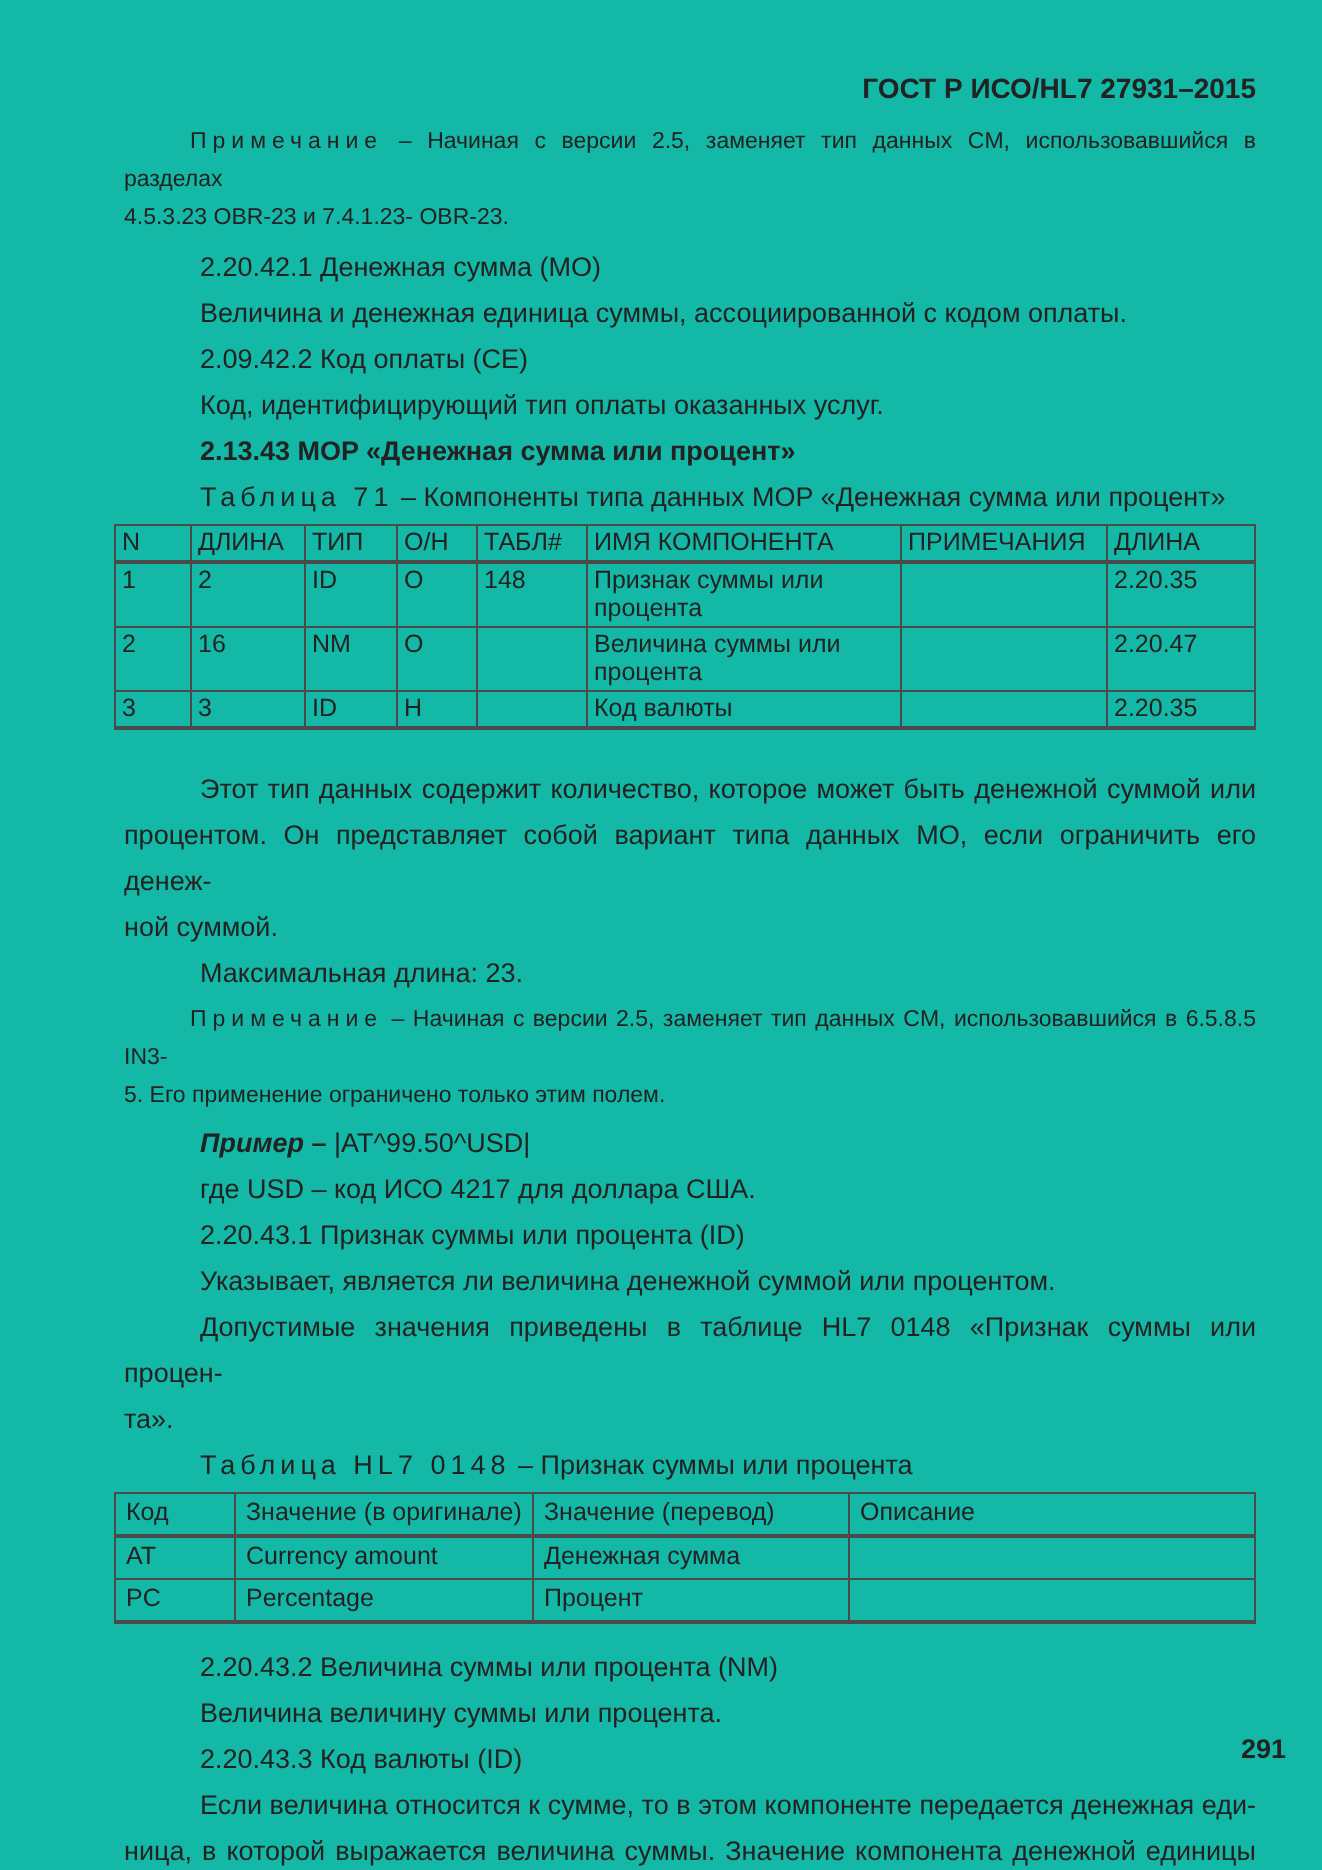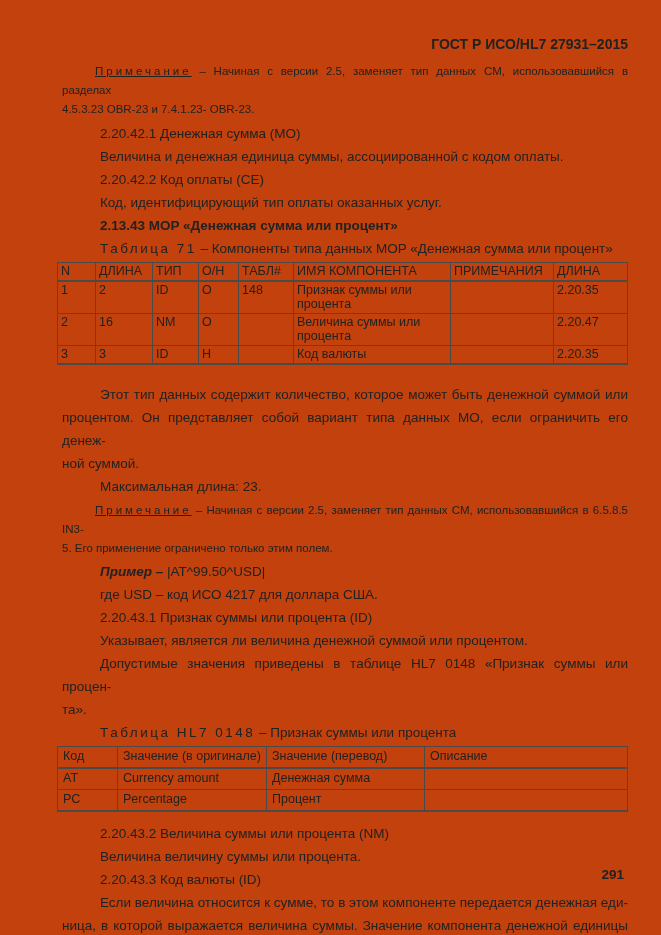--- a/index.html
+++ b/index.html
@@ -1,37 +1,37 @@
 <!DOCTYPE html>
 <html><head>
 <meta charset="utf-8">
 <style>
   html,body { margin:0; padding:0; background:#ffffff; }
   .page {
     position:relative;
     width:661px; height:935px;
-    background:#c2410c;
+    background:#14b8a6;
     box-sizing:border-box;
     padding:37px 33px 0 62px;
     font-family:"Liberation Sans","DejaVu Sans",sans-serif;
     color:#222222;
     overflow:hidden;
   }
   .doc-header {
     font-size:14px; line-height:15px; font-weight:bold;
     text-align:right; margin-bottom:10px;
   }
   .bodyline { font-size:13.5px; line-height:23px; white-space:normal; }
   .indent { text-indent:38px; }
   .just { text-align:justify; text-align-last:justify; }
   .justlast { text-align:justify; text-align-last:justify; }
   .bold { font-weight:bold; }
   .noteline { font-size:11.5px; line-height:19px; }
   .note-indent { text-indent:33px; }
-  .note-label { letter-spacing:3px;text-decoration:underline; }
+  .note-label { letter-spacing:3px; }
   .caption-label { letter-spacing:2.5px; }
   .example-label { font-weight:bold; font-style:italic; }
   .mt3 { margin-top:3px; }
   .mt2 { margin-top:2px; }
   .mt10 { margin-top:10px; }
   .mt18 { margin-top:18px; }
 
   table.doc-table {
     border-collapse:collapse;
     table-layout:fixed;
@@ -56,38 +56,38 @@
 
   
   .t71 col.c0{width:38px;} .t71 col.c1{width:57px;} .t71 col.c2{width:46px;}
   .t71 col.c3{width:40px;} .t71 col.c4{width:55px;} .t71 col.c5{width:157px;}
   .t71 col.c6{width:103px;} .t71 col.c7{width:74px;}
   
   .t0148 col.c0{width:60px;} .t0148 col.c1{width:149px;}
   .t0148 col.c2{width:158px;} .t0148 col.c3{width:203px;}
 
   .page-number {
-    position:absolute; top:867px; right:37px;
+    position:absolute; top:867px; right:18px;
     font-size:13.5px; font-weight:bold;
   }
 </style>
 </head>
 <body>
 
 <div class="page">
 
   <div class="doc-header">ГОСТ Р ИСО/HL7 27931–2015</div>
 
   <div class="noteline note-indent just"><span class="note-label">Примечание</span> <span>–  Начиная с версии 2.5, заменяет тип данных CM, использовавшийся в разделах</span></div>
   <div class="noteline">4.5.3.23 OBR-23 и 7.4.1.23- OBR-23.</div>
 
   <div class="bodyline indent mt3">2.20.42.1 Денежная сумма (MO)</div>
   <div class="bodyline indent">Величина и денежная единица суммы, ассоциированной с кодом оплаты.</div>
 
-  <div class="bodyline indent">2.20.42.2 Код оплаты (CE)</div>
+  <div class="bodyline indent">2.09.42.2 Код оплаты (CE)</div>
   <div class="bodyline indent">Код, идентифицирующий тип оплаты оказанных услуг.</div>
 
   <div class="bodyline indent bold">2.13.43 MOP «Денежная сумма или процент»</div>
 
   <div class="bodyline indent"><span class="caption-label">Таблица 71</span>  <span>–  Компоненты типа данных MOP «Денежная сумма или процент»</span></div>
 
   <table class="doc-table t71 mt2">
     <colgroup>
         <col class="c0">
         <col class="c1">

